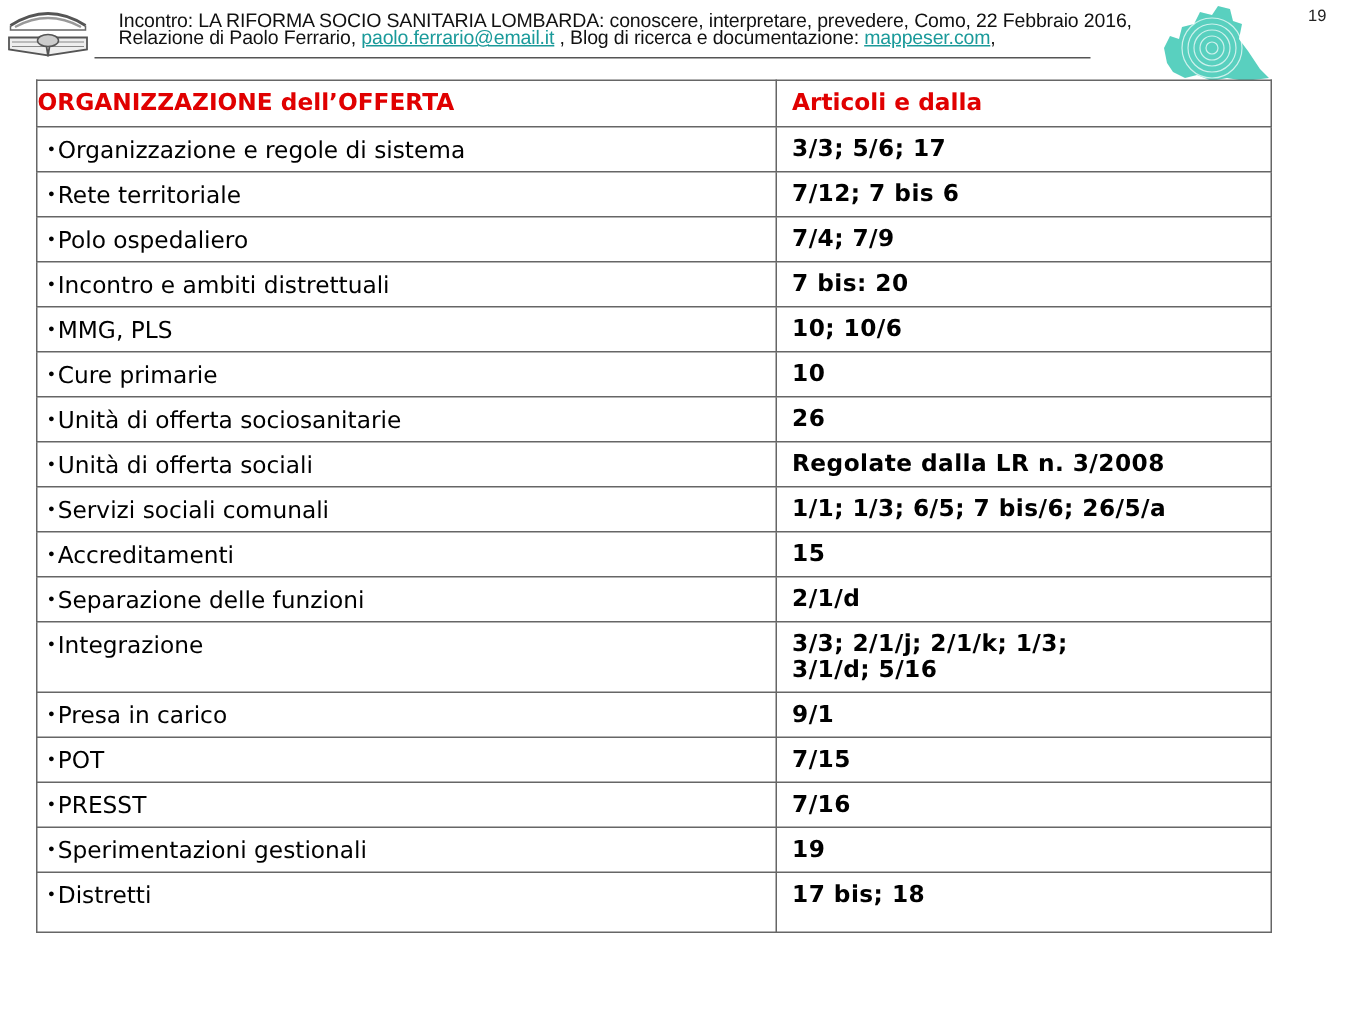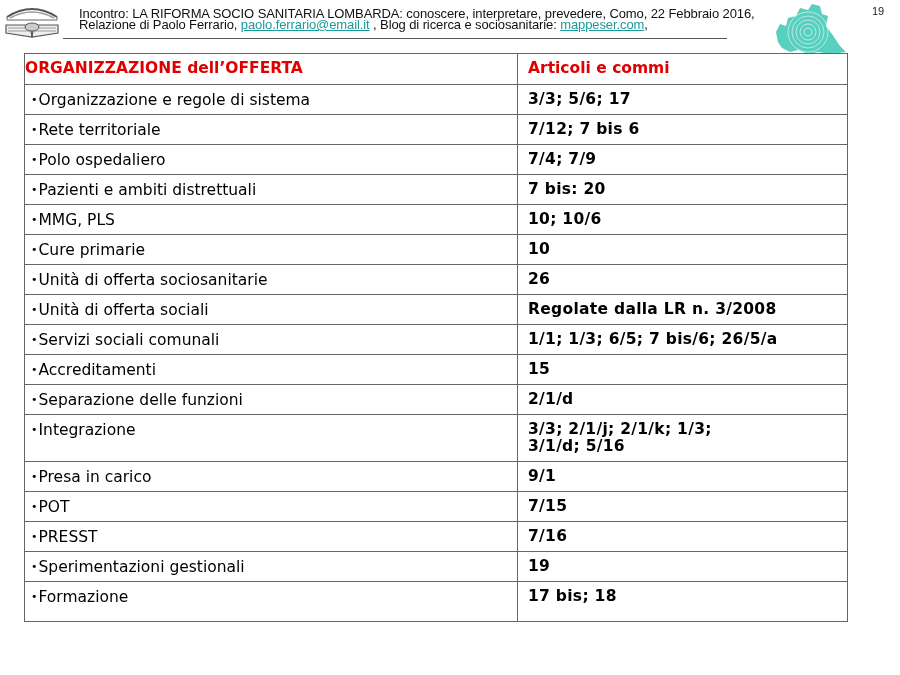--- a/index.html
+++ b/index.html
@@ -50,21 +50,21 @@
   <path d="M7 15 Q29 3 51 15" fill="none" stroke="#999" stroke-width="1.5"></path>
   <path d="M4 14 L4 17 L54 17 L54 14" fill="none" stroke="#666" stroke-width="1"></path>
   <path d="M3 22 L27 22 L29 34 L3 30 Z" fill="#eee" stroke="#555" stroke-width="1.2"></path>
   <path d="M55 22 L31 22 L29 34 L55 30 Z" fill="#eee" stroke="#555" stroke-width="1.2"></path>
   <path d="M5 25 L26 25 M5 28 L27 28 M53 25 L32 25 M53 28 L31 28" stroke="#888" stroke-width="0.8"></path>
   <ellipse cx="29" cy="24" rx="7" ry="4" fill="#ccc" stroke="#555" stroke-width="1"></ellipse>
 </svg>
 
 <div class="header-text">
   <div>Incontro: LA RIFORMA SOCIO SANITARIA LOMBARDA: conoscere, interpretare, prevedere, Como, 22 Febbraio 2016,</div>
-  <div><span>Relazione di Paolo Ferrario, </span><a>paolo.ferrario@email.it</a><span> , Blog di ricerca e sociosanitarie: </span><a>mappeser.com</a><span>,</span></div>
+  <div><span>Relazione di Paolo Ferrario, </span><a>paolo.ferrario@email.it</a><span> , Blog di ricerca e documentazione: </span><a>mappeser.com</a><span>,</span></div>
 </div>
 <div class="header-rule"></div>
 
 <svg class="map-logo" viewBox="0 0 80 54">
   <path d="M8 30 L12 22 L18 24 L20 16 L28 14 L32 6 L40 8 L44 2 L52 4 L54 12 L60 14 L58 24 L64 32 L72 44 L78 50 L62 52 L50 50 L40 52 L30 48 L22 50 L14 46 L10 40 Z" fill="#3cc8b4" opacity="0.85"></path>
   <g fill="none" stroke="#fff" stroke-width="0.8" opacity="0.7">
     <circle cx="40" cy="30" r="4"></circle>
       <circle cx="40" cy="30" r="8"></circle>
       <circle cx="40" cy="30" r="12"></circle>
     <circle cx="40" cy="30" r="16"></circle>
@@ -74,36 +74,36 @@
 <div class="page-number">19</div>
 
 <table class="main">
   <colgroup>
       <col class="c1">
       <col class="c2">
     </colgroup>
   <tbody>
       <tr class="hdr">
     <th class="h1">ORGANIZZAZIONE dell’OFFERTA</th>
-    <th class="h2">Articoli e commi</th>
+    <th class="h2">Articoli e dalla</th>
   </tr>
   <tr>
         <td class="l"><span class="bullet">•</span><span>Organizzazione e regole di sistema</span></td>
         <td class="r">3/3; 5/6; 17</td>
       </tr>
   <tr>
         <td class="l"><span class="bullet">•</span><span>Rete territoriale</span></td>
         <td class="r">7/12; 7 bis 6</td>
       </tr>
   <tr>
         <td class="l"><span class="bullet">•</span><span>Polo ospedaliero</span></td>
         <td class="r">7/4; 7/9</td>
       </tr>
   <tr>
-        <td class="l"><span class="bullet">•</span><span>Pazienti e ambiti distrettuali</span></td>
+        <td class="l"><span class="bullet">•</span><span>Incontro e ambiti distrettuali</span></td>
         <td class="r">7 bis: 20</td>
       </tr>
   <tr>
         <td class="l"><span class="bullet">•</span><span>MMG, PLS</span></td>
         <td class="r">10; 10/6</td>
       </tr>
   <tr>
         <td class="l"><span class="bullet">•</span><span>Cure primarie</span></td>
         <td class="r">10</td>
       </tr>
@@ -144,17 +144,17 @@
       </tr>
   <tr>
         <td class="l"><span class="bullet">•</span><span>PRESST</span></td>
         <td class="r">7/16</td>
       </tr>
   <tr>
         <td class="l"><span class="bullet">•</span><span>Sperimentazioni gestionali</span></td>
         <td class="r">19</td>
       </tr>
   <tr class="last">
-        <td class="l"><span class="bullet">•</span><span>Formazione</span></td>
+        <td class="l"><span class="bullet">•</span><span>Distretti</span></td>
         <td class="r">17 bis; 18</td>
       </tr>
 </tbody>
   </table>
 
 </body></html>

